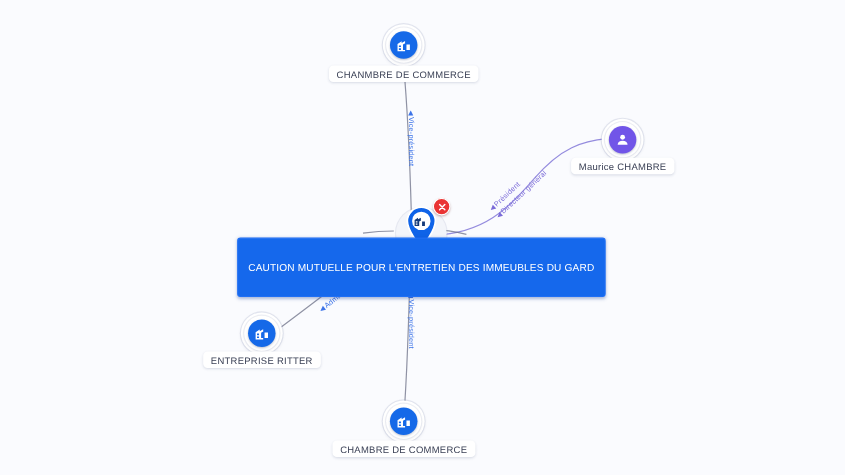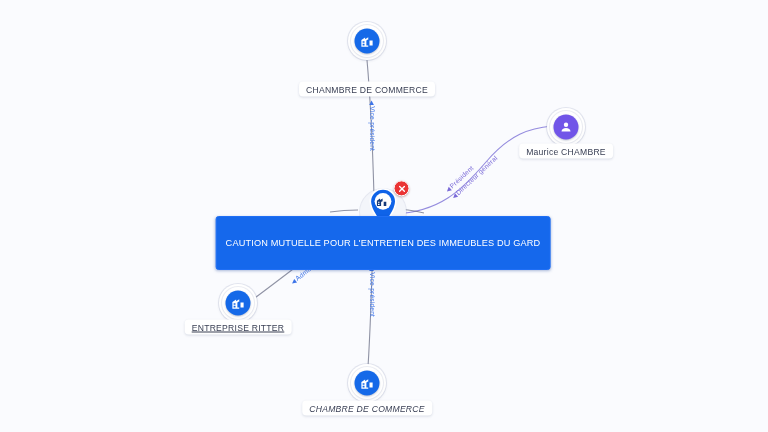--- a/index.html
+++ b/index.html
@@ -135,21 +135,21 @@
 </div>
 
 <div class="node" style="left:367px; top:41px;">
   <div class="halo h1"></div>
   <div class="halo h2"></div>
   <div class="disc company">
     <svg width="15" height="15" viewBox="0 0 24 24" aria-hidden="true">
       <path fill="#ffffff" d="M3 21V10.5l6-4.2V9l5-3v15H3zm2-2h3v-2.5H5V19zm0-4.2h3v-2.4H5v2.4zm6 4.2h3V9.3l-3 1.8V19zm5 0h5V11h-5v8zm1.2-6.2h2.6v-1.2h-2.6v1.2zm0 3h2.6v-1.2h-2.6v1.2z"></path>
     </svg>
   </div>
-  <div class="node-label" style="top:calc(50% + 26px);margin-top:22px;">CHANMBRE DE COMMERCE</div>
+  <div class="node-label" style="top:calc(50% + 26px);">CHANMBRE DE COMMERCE</div>
 </div>
 
 <div class="node" style="left:566px; top:127px;">
   <div class="halo h1"></div>
   <div class="halo h2"></div>
   <div class="disc person">
     <svg width="15" height="15" viewBox="0 0 24 24" aria-hidden="true">
       <circle cx="12" cy="8.4" r="3.5" fill="#ffffff"></circle>
       <path fill="#ffffff" d="M4.8 19.2c0-3.6 3.2-5.6 7.2-5.6s7.2 2 7.2 5.6z"></path>
     </svg>
@@ -158,32 +158,32 @@
 </div>
 
 <div class="node" style="left:238px; top:303px;">
   <div class="halo h1"></div>
   <div class="halo h2"></div>
   <div class="disc company">
     <svg width="15" height="15" viewBox="0 0 24 24" aria-hidden="true">
       <path fill="#ffffff" d="M3 21V10.5l6-4.2V9l5-3v15H3zm2-2h3v-2.5H5V19zm0-4.2h3v-2.4H5v2.4zm6 4.2h3V9.3l-3 1.8V19zm5 0h5V11h-5v8zm1.2-6.2h2.6v-1.2h-2.6v1.2zm0 3h2.6v-1.2h-2.6v1.2z"></path>
     </svg>
   </div>
-  <div class="node-label" style="top:calc(50% + 24px);text-decoration:underline;">ENTREPRISE RITTER</div>
+  <div class="node-label" style="top:calc(50% + 24px);">ENTREPRISE RITTER</div>
 </div>
 
 <div class="node" style="left:367px; top:383px;">
   <div class="halo h1"></div>
   <div class="halo h2"></div>
   <div class="disc company">
     <svg width="15" height="15" viewBox="0 0 24 24" aria-hidden="true">
       <path fill="#ffffff" d="M3 21V10.5l6-4.2V9l5-3v15H3zm2-2h3v-2.5H5V19zm0-4.2h3v-2.4H5v2.4zm6 4.2h3V9.3l-3 1.8V19zm5 0h5V11h-5v8zm1.2-6.2h2.6v-1.2h-2.6v1.2zm0 3h2.6v-1.2h-2.6v1.2z"></path>
     </svg>
   </div>
-  <div class="node-label" style="top:calc(50% + 25px);font-style:italic;">CHAMBRE DE COMMERCE</div>
+  <div class="node-label" style="top:calc(50% + 25px);">CHAMBRE DE COMMERCE</div>
 </div>
 
 <div id="center-node" style="left:383px; top:212px;">
   <div class="pin-halo"></div>
   <div class="pin-wrap">
     <svg width="33" height="40" viewBox="0 0 33 40" aria-hidden="true">
       <path d="M16.5 1.6c-7.0 0-12.7 5.6-12.7 12.5 0 8.6 11.0 22.4 12.0 23.6.4.5 1.1.5 1.5 0 1.0-1.2 12.0-15.0 12.0-23.6 0-6.9-5.7-12.5-12.8-12.5z" fill="#0f63e8" stroke="#ffffff" stroke-width="1.6"></path>
       <circle cx="16.5" cy="14.0" r="8.4" fill="#ffffff"></circle>
       <path fill="#153a7a" d="M10.4 18.6v-5.3l3.1-2.1v1.4l2.6-1.5v7.5h-5.7zm1.1-1h1.5v-1.3h-1.5v1.3zm0-2.1h1.5v-1.2h-1.5v1.2zm3.1 3.1h1.5v-4.9l-1.5.9v4zm2.6 0h2.6v-4.1h-2.6v4.1zm.7-3.2h1.3v-.6h-1.3v.6zm0 1.6h1.3v-.6h-1.3v.6z"></path>
     </svg>

